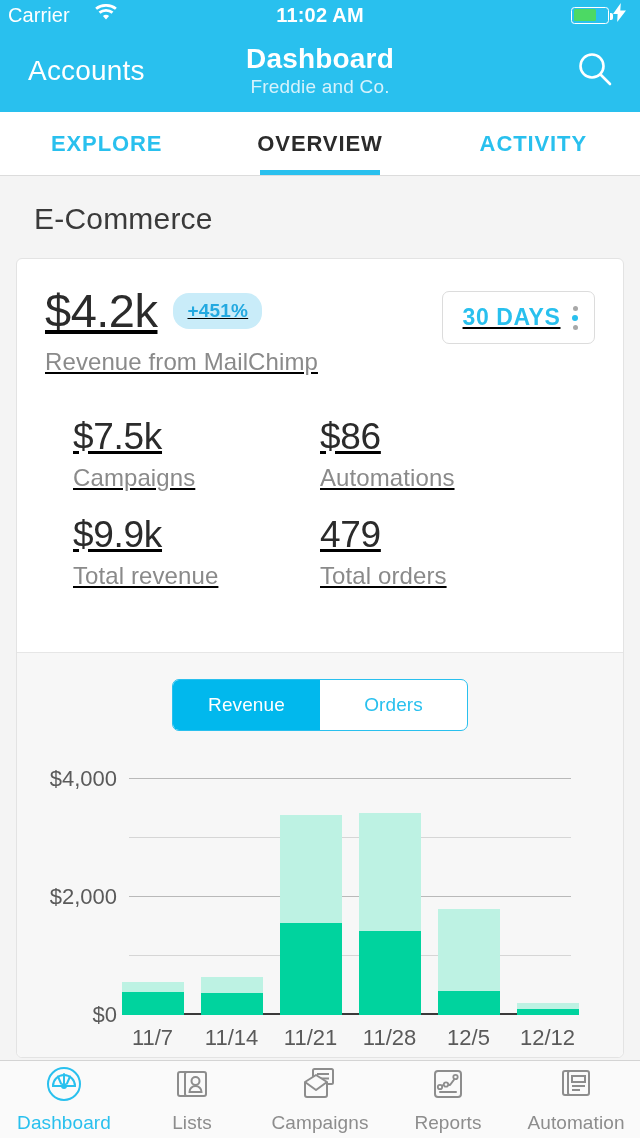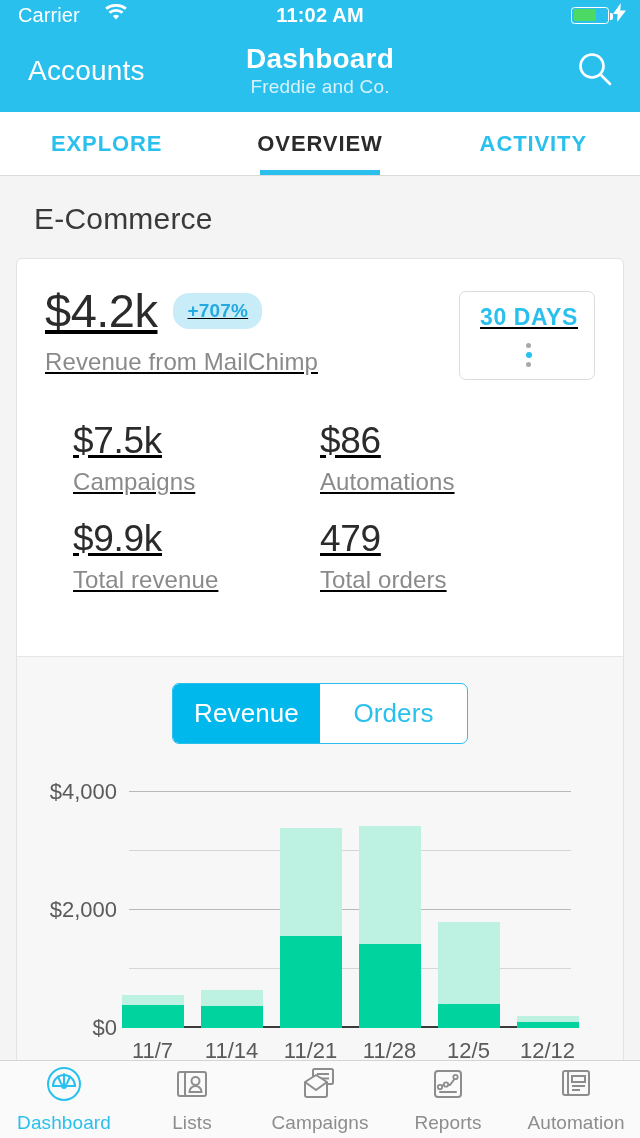--- a/index.html
+++ b/index.html
@@ -10,21 +10,21 @@
     -webkit-font-smoothing:antialiased;
   }
   .phone { position:relative; width:640px; height:1138px; background:#f4f4f4; }
 
   
   .statusbar {
     height:30px; background:#29c0ee; color:#fff;
     display:flex; align-items:center; position:relative;
     font-size:20px;
   }
-  .sb-left { display:flex; align-items:center; gap:24px; padding-left:18px; }
+  .sb-left { display:flex; align-items:center; gap:24px; padding-left:8px; }
   .sb-carrier { font-size:20px; letter-spacing:.1px; }
   .sb-center {
     position:absolute; left:0; right:0; text-align:center;
     font-size:20px; font-weight:bold; letter-spacing:.2px;
   }
   .sb-right {
     position:absolute; right:14px; display:flex; align-items:center; gap:4px;
   }
   .battery { position:relative; width:38px; height:17px; border:1.6px solid #fff; border-radius:3.5px; }
   .battery::after {
@@ -77,41 +77,41 @@
   .hero-left { display:flex; align-items:center; gap:16px; }
   .hero-value { font-size:47px; color:#2b2b2b; letter-spacing:-.5px; line-height:1; }
   .hero-badge {
     background:#c9ecf9; color:#24a9e0; font-size:19px; font-weight:bold;
     padding:7px 14px; border-radius:16px; letter-spacing:.2px; white-space:nowrap;
   }
   .hero-sub { font-size:24px; color:#8a8a8a; margin-top:14px; letter-spacing:.1px; }
   .range-btn {
     display:flex; align-items:center; gap:12px;
     border:1px solid #dcdcdc; border-radius:7px; background:#fff;
-    padding:12px 16px 12px 20px; margin-top:4px;flex-direction:column;
+    padding:12px 16px 12px 20px; margin-top:4px;
   }
   .range-label { color:#29c0ee; font-size:23px; font-weight:bold; letter-spacing:.6px; }
   .dots { display:flex; flex-direction:column; gap:4px; }
   .dots i { display:block; width:5px; height:5px; border-radius:50%; background:#a8a8a8; }
   .dots i:nth-child(2) { background:#29c0ee; width:6px; height:6px; margin-left:-.5px; }
 
   .stats { display:flex; flex-wrap:wrap; padding:18px 28px 36px 28px; }
   .stat { width:50%; margin-top:24px; }
   .stat-value { font-size:37px; color:#2b2b2b; line-height:1.05; letter-spacing:-.3px; }
   .stat-label { font-size:24px; color:#8a8a8a; margin-top:7px; letter-spacing:.1px; }
 
   .card-bottom { border-top:1px solid #e6e6e6; background:#f7f7f7; padding:26px 0 0 0; border-radius:0 0 6px 6px; }
 
   
   .segmented {
     width:296px; margin:0 auto; display:flex;
     border:1.5px solid #29c0ee; border-radius:7px; overflow:hidden; background:#fff;
   }
   .seg {
-    flex:1; text-align:center; font-size:26px; padding:14px 0;
+    flex:1; text-align:center; font-size:19px; padding:14px 0;
     color:#29c0ee; letter-spacing:.1px;
   }
   .seg.active { background:#01b8ed; color:#fff; }
 
   
   .chart-wrap { position:relative; height:300px; margin-top:26px; }
   .chart-plot { position:absolute; left:112px; right:52px; top:22px; bottom:42px; }
   .gridline { position:absolute; left:0; right:0; height:1px; background:#d6d6d6; }
   .gridline.major { background:#b9b9b9; }
   .axis-base { position:absolute; left:0; right:0; bottom:0; height:2px; background:#3a3a3a; }
@@ -193,21 +193,21 @@
 
   <div class="content">
     <div class="section-title">E-Commerce</div>
 
     <div class="card">
       <div class="card-top">
         <div class="hero-row">
           <div>
             <div class="hero-left">
               <span class="hero-value">$4.2k</span>
-              <span class="hero-badge">+707%</span>
+              <span class="hero-badge">+451%</span>
             </div>
             <div class="hero-sub">Revenue from MailChimp</div>
           </div>
           <div class="range-btn">
             <span class="range-label">30 DAYS</span>
             <span class="dots">
                 <i></i>
                 <i></i>
                 <i></i>
               </span>

